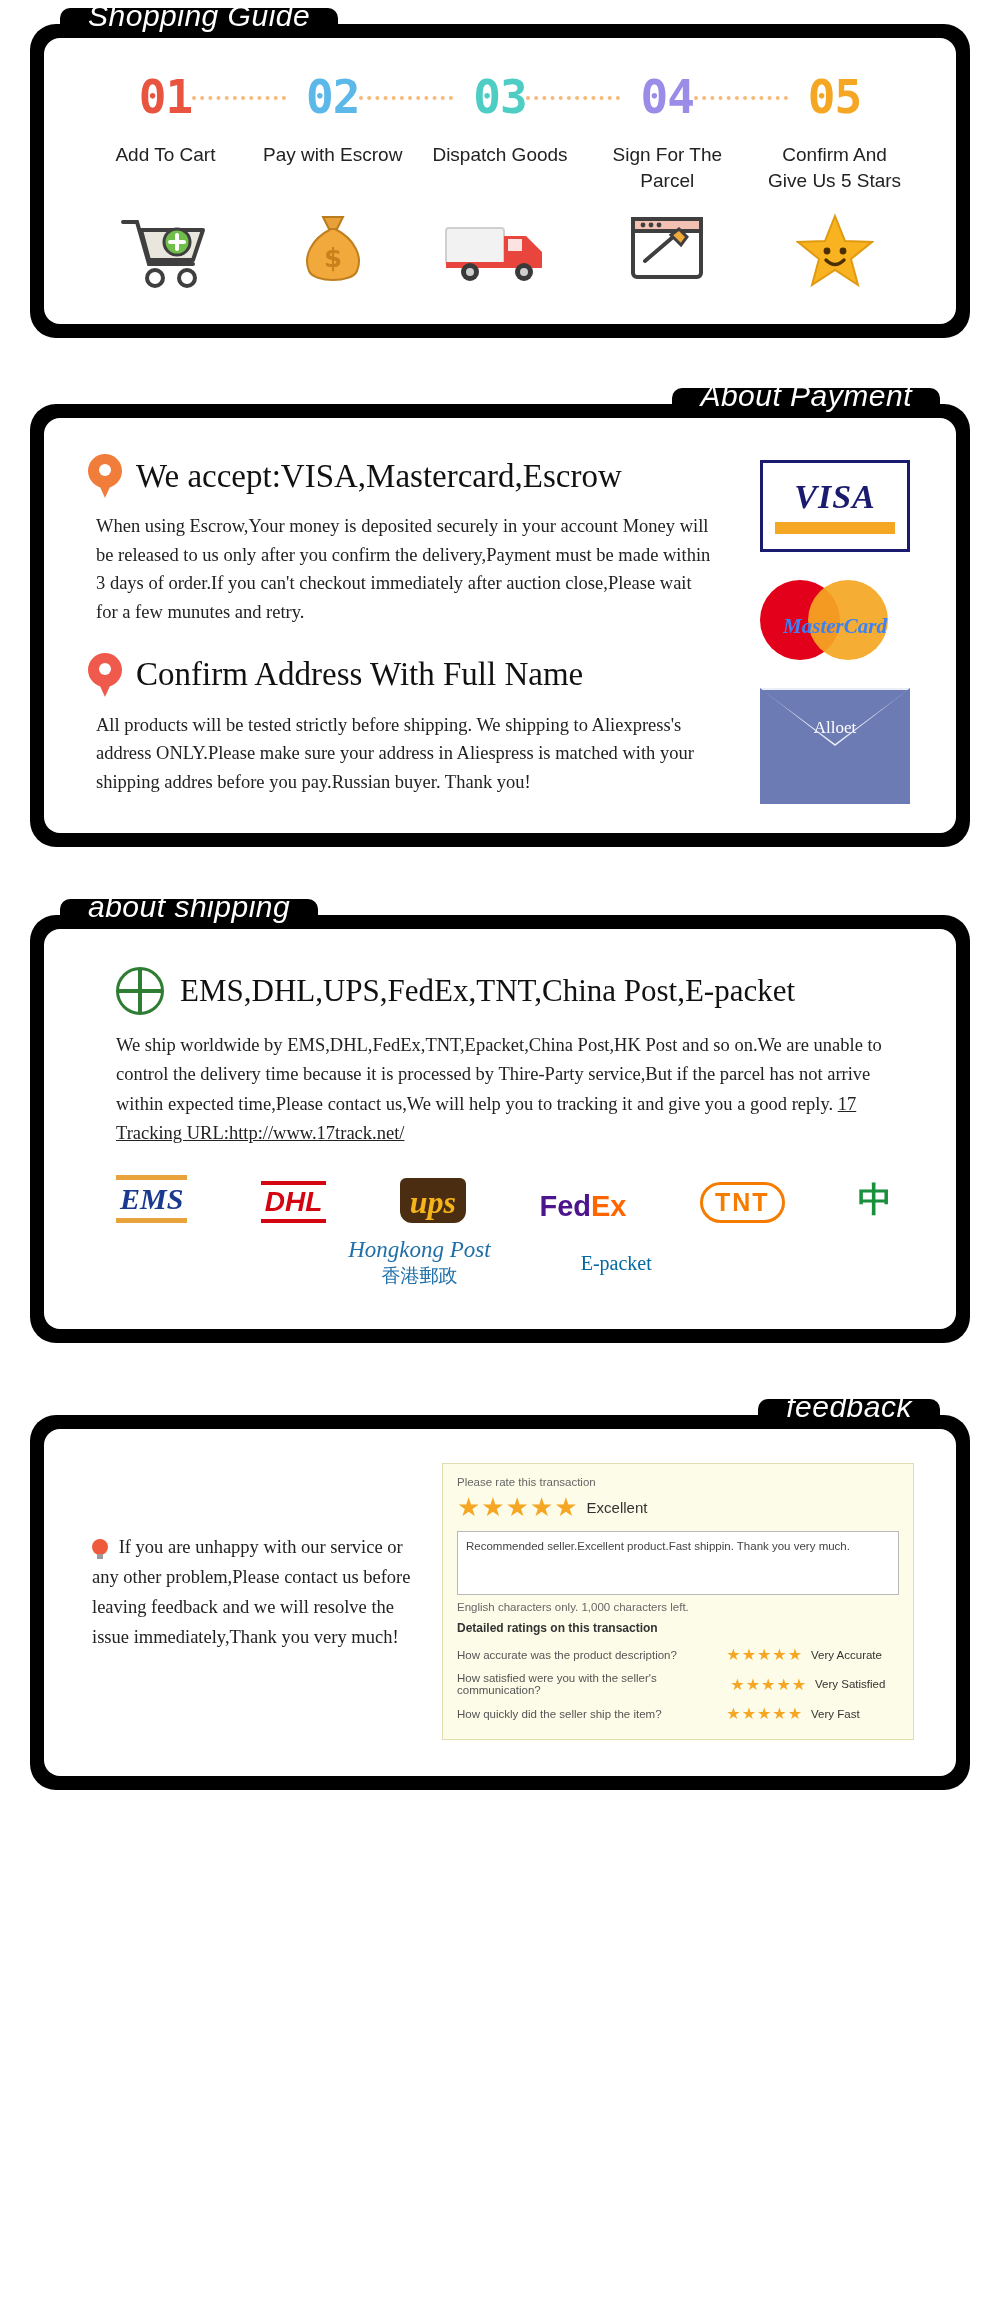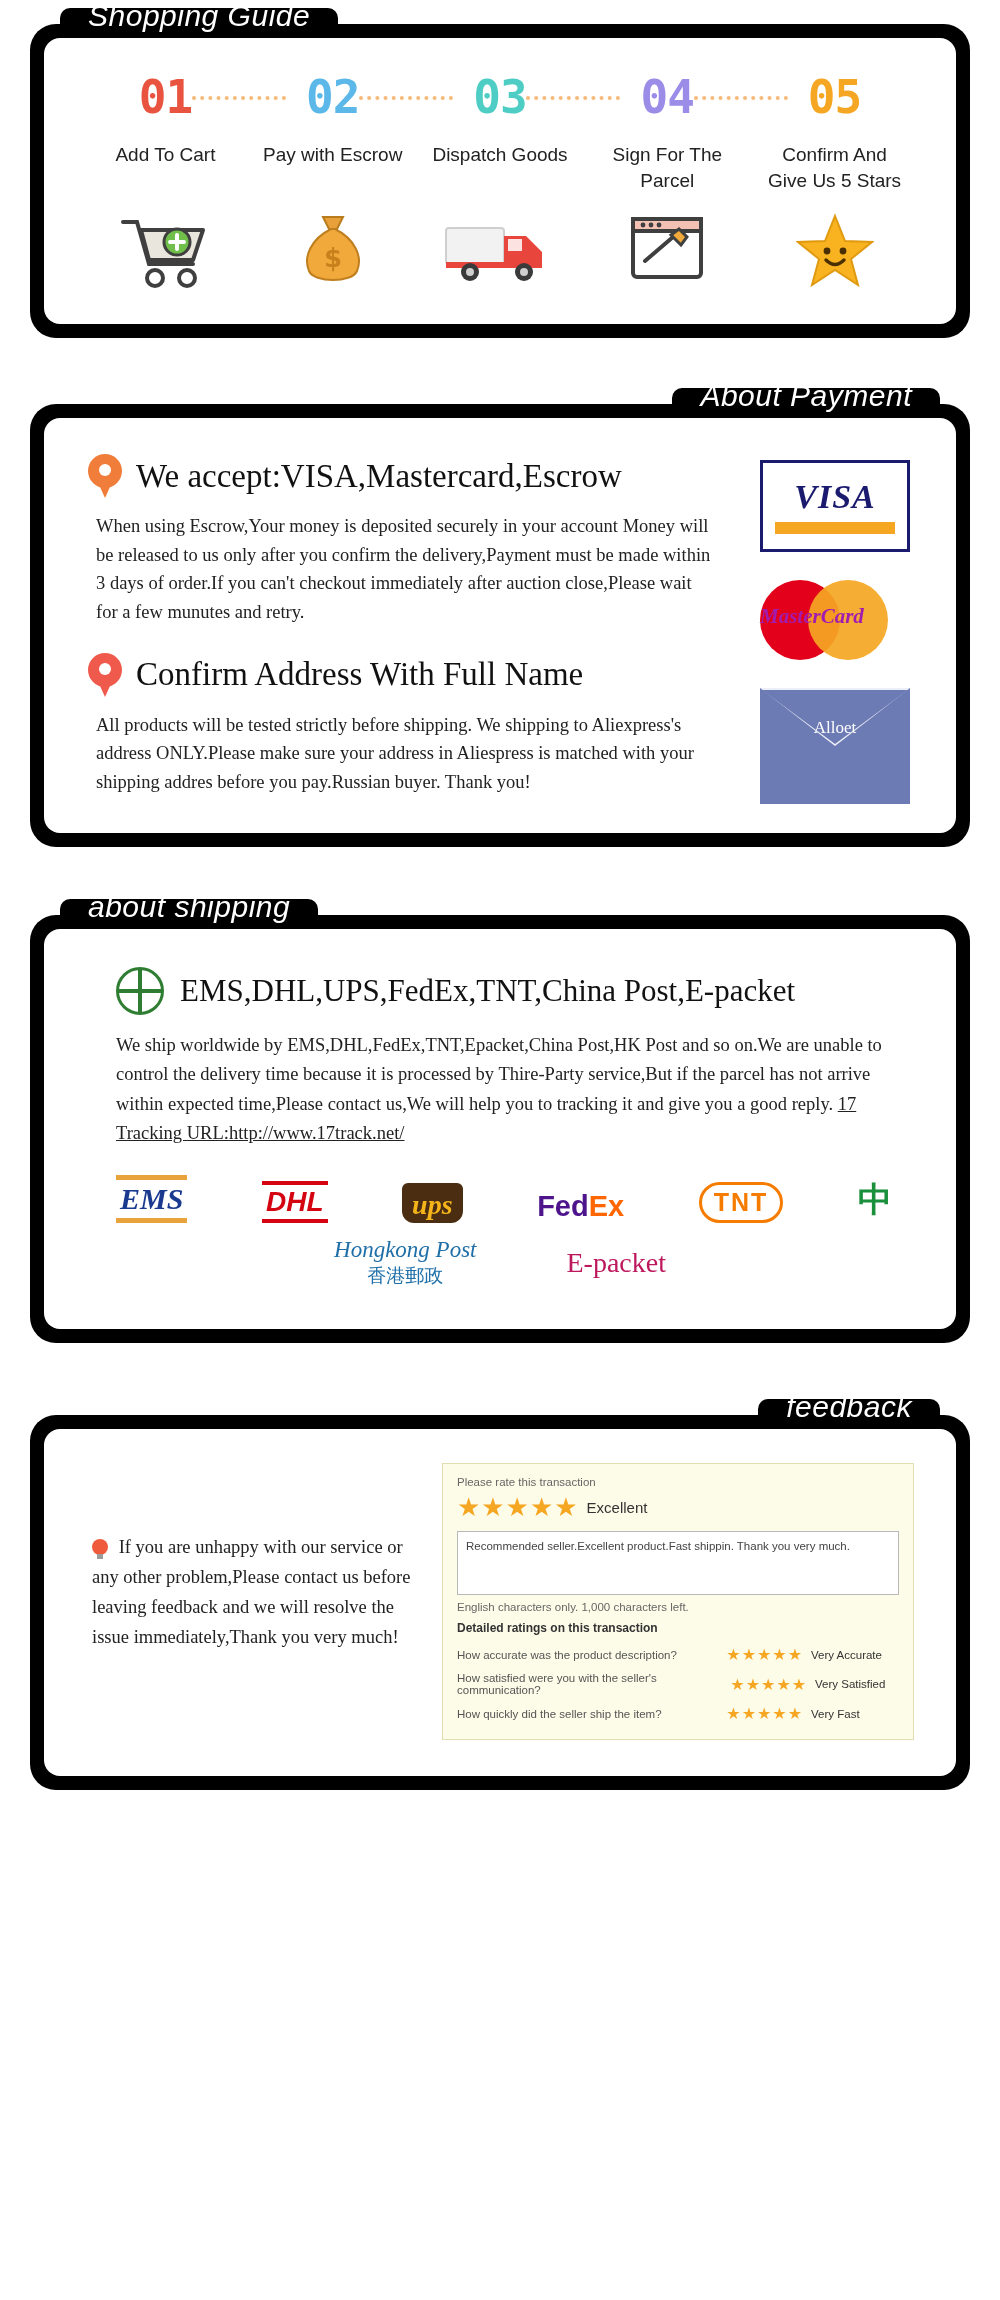--- a/index.html
+++ b/index.html
@@ -164,25 +164,25 @@
   }
   .visa-bar { width: 120px; height: 12px; background: #f5a623; margin-top: 6px; }
   .mc-box { width: 150px; height: 92px; position: relative; }
   .mc-red, .mc-yellow {
     position: absolute; top: 6px;
     width: 80px; height: 80px; border-radius: 50%;
   }
   .mc-red { left: 0; background: #e2001a; }
   .mc-yellow { left: 48px; background: #f5a623; opacity: 0.92; }
   .mc-text {
-    position: absolute; width: 100%; top: 30px;
-    text-align: left;
+    position: absolute; width: 100%; top: 40px;
+    text-align: center;
     font-family: "Liberation Serif", serif;
     font-weight: bold; font-style: italic;
-    font-size: 21px; color: #a21caf;
+    font-size: 21px; color: #3b82f6;
     z-index: 2;
   }
   .env {
     width: 150px; height: 116px;
     background: #6d7bb5;
     position: relative;
     overflow: hidden;
   }
   .env:before {
     content: "";
@@ -251,21 +251,21 @@
     font-family: "Liberation Sans", sans-serif;
     font-style: italic; font-weight: bold;
     font-size: 28px; color: #d40511;
     border-top: 4px solid #d40511; border-bottom: 4px solid #d40511;
     padding: 1px 4px;
   }
   .ups {
     background: #4b2e11; color: #f5b51a;
     font-family: "Liberation Serif", serif;
     font-style: italic; font-weight: bold;
-    font-size: 28px; padding: 6px 10px 2px 10px;
+    font-size: 32px; padding: 6px 10px 2px 10px;
     border-radius: 6px 6px 12px 12px;
   }
   .fedex {
     font-family: "Liberation Sans", sans-serif;
     font-weight: bold; font-size: 29px;
   }
   .fedex .fed { color: #4d148c; }
   .fedex .ex { color: #ff6600; }
   .tnt {
     border: 3px solid #f57c00; border-radius: 22px;
@@ -276,21 +276,21 @@
   .chinapost {
     color: #1a8f3c; font-size: 34px; font-weight: bold;
     font-family: "DejaVu Sans", sans-serif;
   }
   .hkpost { text-align: center; }
   .hkpost .l1 {
     font-family: "Liberation Serif", serif; font-style: italic;
     font-size: 23px; color: #1f6fa8;
   }
   .hkpost .l2 { color: #1f6fa8; font-size: 19px; font-family: "DejaVu Sans", sans-serif; }
-  .epacket { font-family: "Liberation Serif", serif; font-size: 28px; color: #be185d; }
+  .epacket { font-family: "Liberation Serif", serif; font-size: 20px; color: #0369a1; }
 
   
   .fb-title {
     text-align: center;
     font-family: "Liberation Serif", serif;
     font-size: 27px; color: #111;
     line-height: 1.5;
     padding: 16px 10px 4px 10px;
   }
   .heart {

